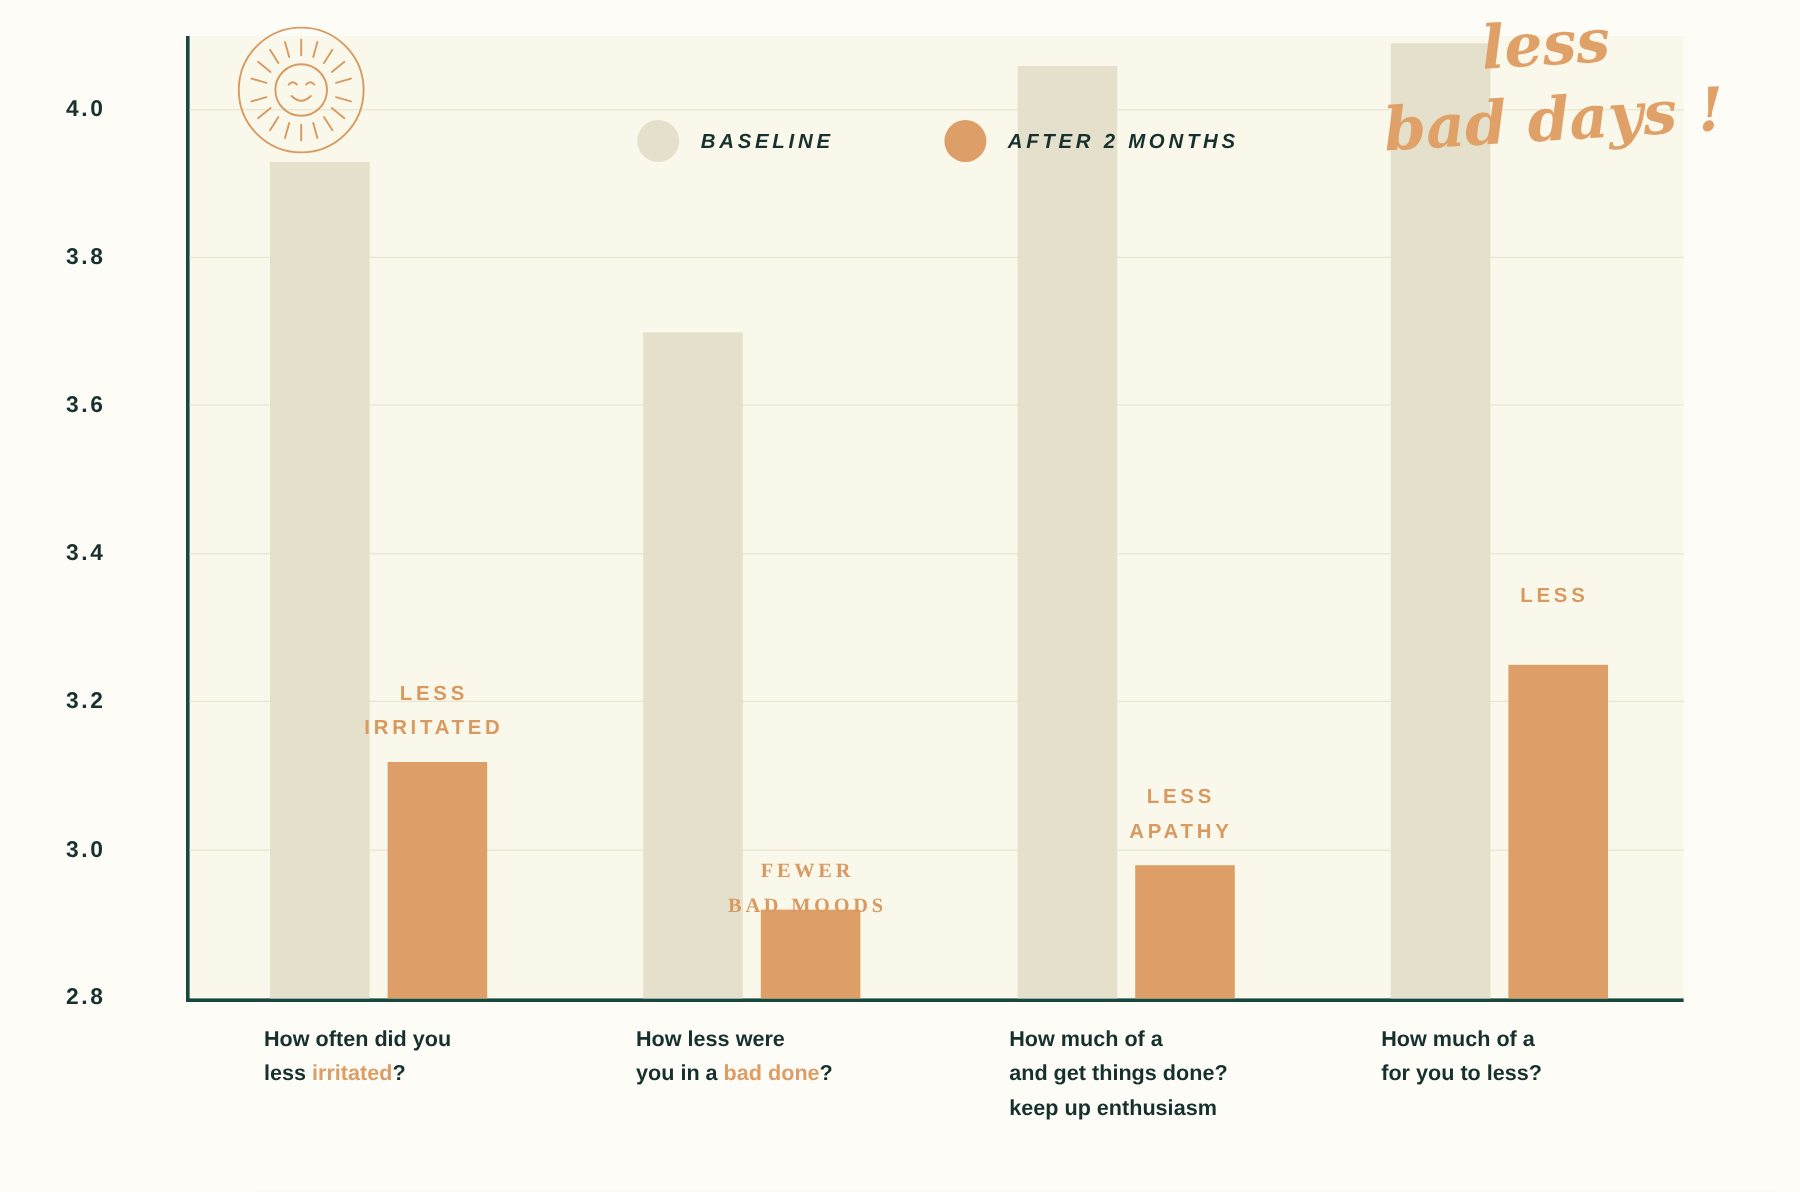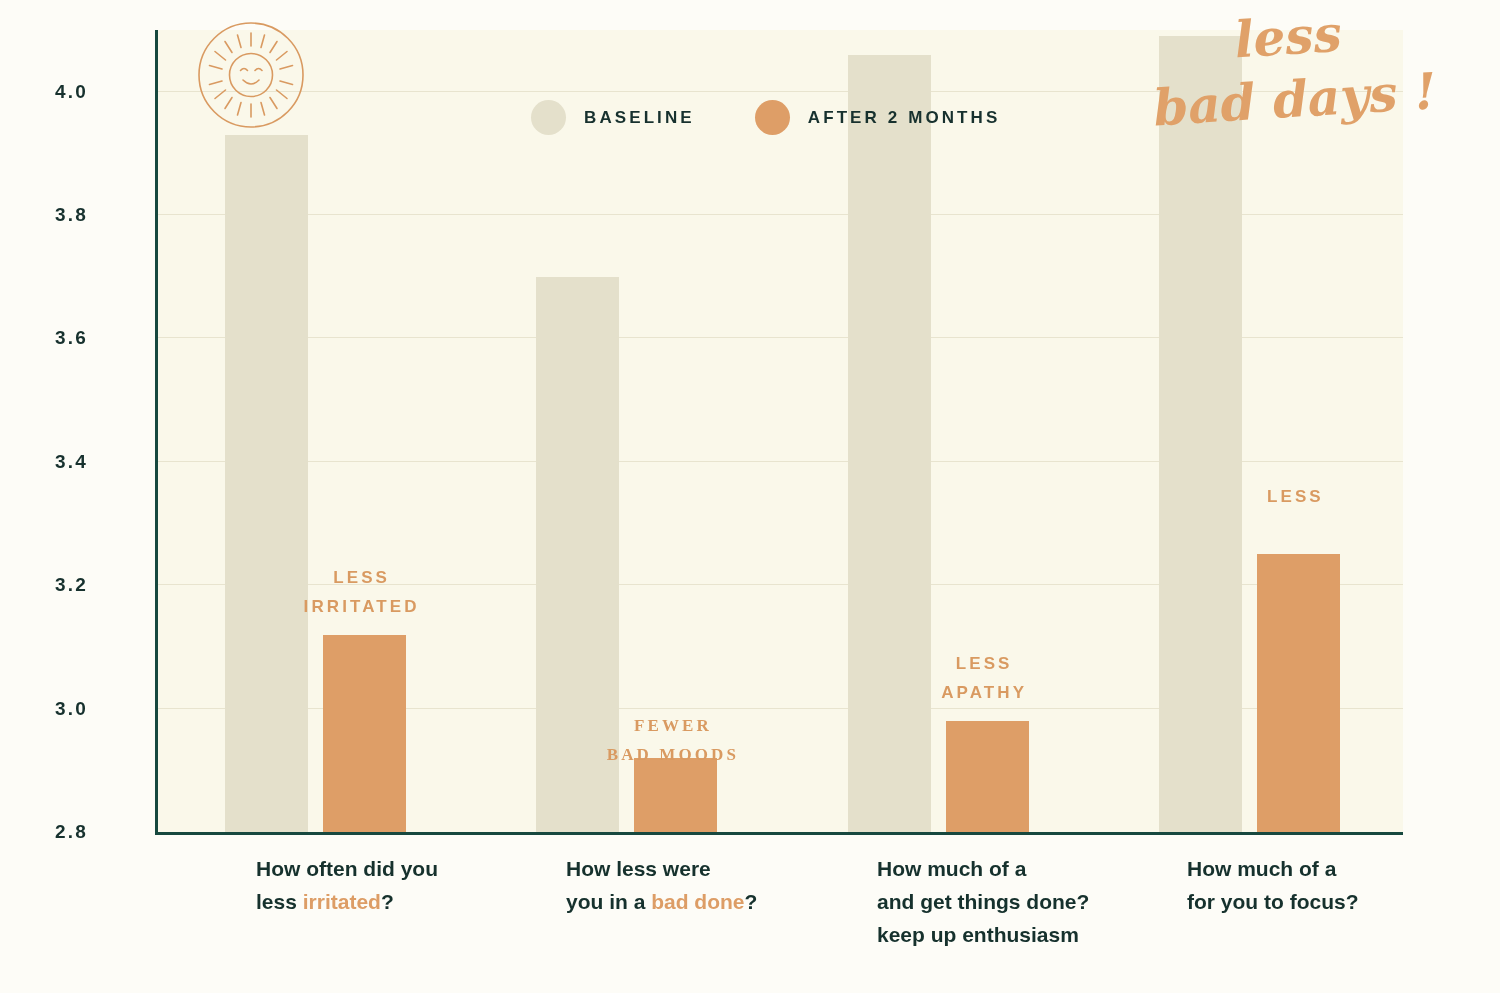--- a/index.html
+++ b/index.html
@@ -69,21 +69,22 @@
     transform: translateX(-50%);
   }
 
   
   #legend {
     position: absolute;
     left: 531px;
     top: 100px;
     display: flex;
     align-items: flex-end;
-    gap: 60px;
+    gap: 92px;
+    font-style: italic;
   }
   .legend-item {
     display: flex;
     align-items: center;
     gap: 18px;
   }
   .legend-dot {
     width: 35px;
     height: 35px;
     border-radius: 50%;
@@ -119,25 +120,24 @@
     line-height: 1.25;
     transform: rotate(-3.5deg);
   }
   #handwriting .hw-line { display: block; }
   #handwriting .hw-line.l2 { margin-left: 6px; }
 
   
   .xlabel {
     position: absolute;
     top: 852px;
-    font-size: 21px;
+    font-size: 18px;
     font-weight: bold;
     line-height: 1.58;
     color: #16312d;
-    margin-left: 36px;
   }
   .xlabel .hl { color: #dd9d66; }
 </style>
 </head>
 <body>
 
 <div id="plot-area">
   <div id="gridlines">
       <div class="gridline" style="bottom: 123.385px;"></div>
       <div class="gridline" style="bottom: 246.769px;"></div>
@@ -241,15 +241,15 @@
       <div><span>How less were</span></div>
       <div><span>you in a </span><span class="hl">bad done</span><span>?</span></div>
     </div>
     <div class="xlabel" style="left: 841px;">
       <div><span>How much of a</span></div>
       <div><span>and get things done?</span></div>
       <div><span>keep up enthusiasm</span></div>
     </div>
     <div class="xlabel" style="left: 1151px;">
       <div><span>How much of a</span></div>
-      <div><span>for you to focus?</span></div>
+      <div><span>for you to less?</span></div>
     </div>
   </div>
 
 </body></html>

